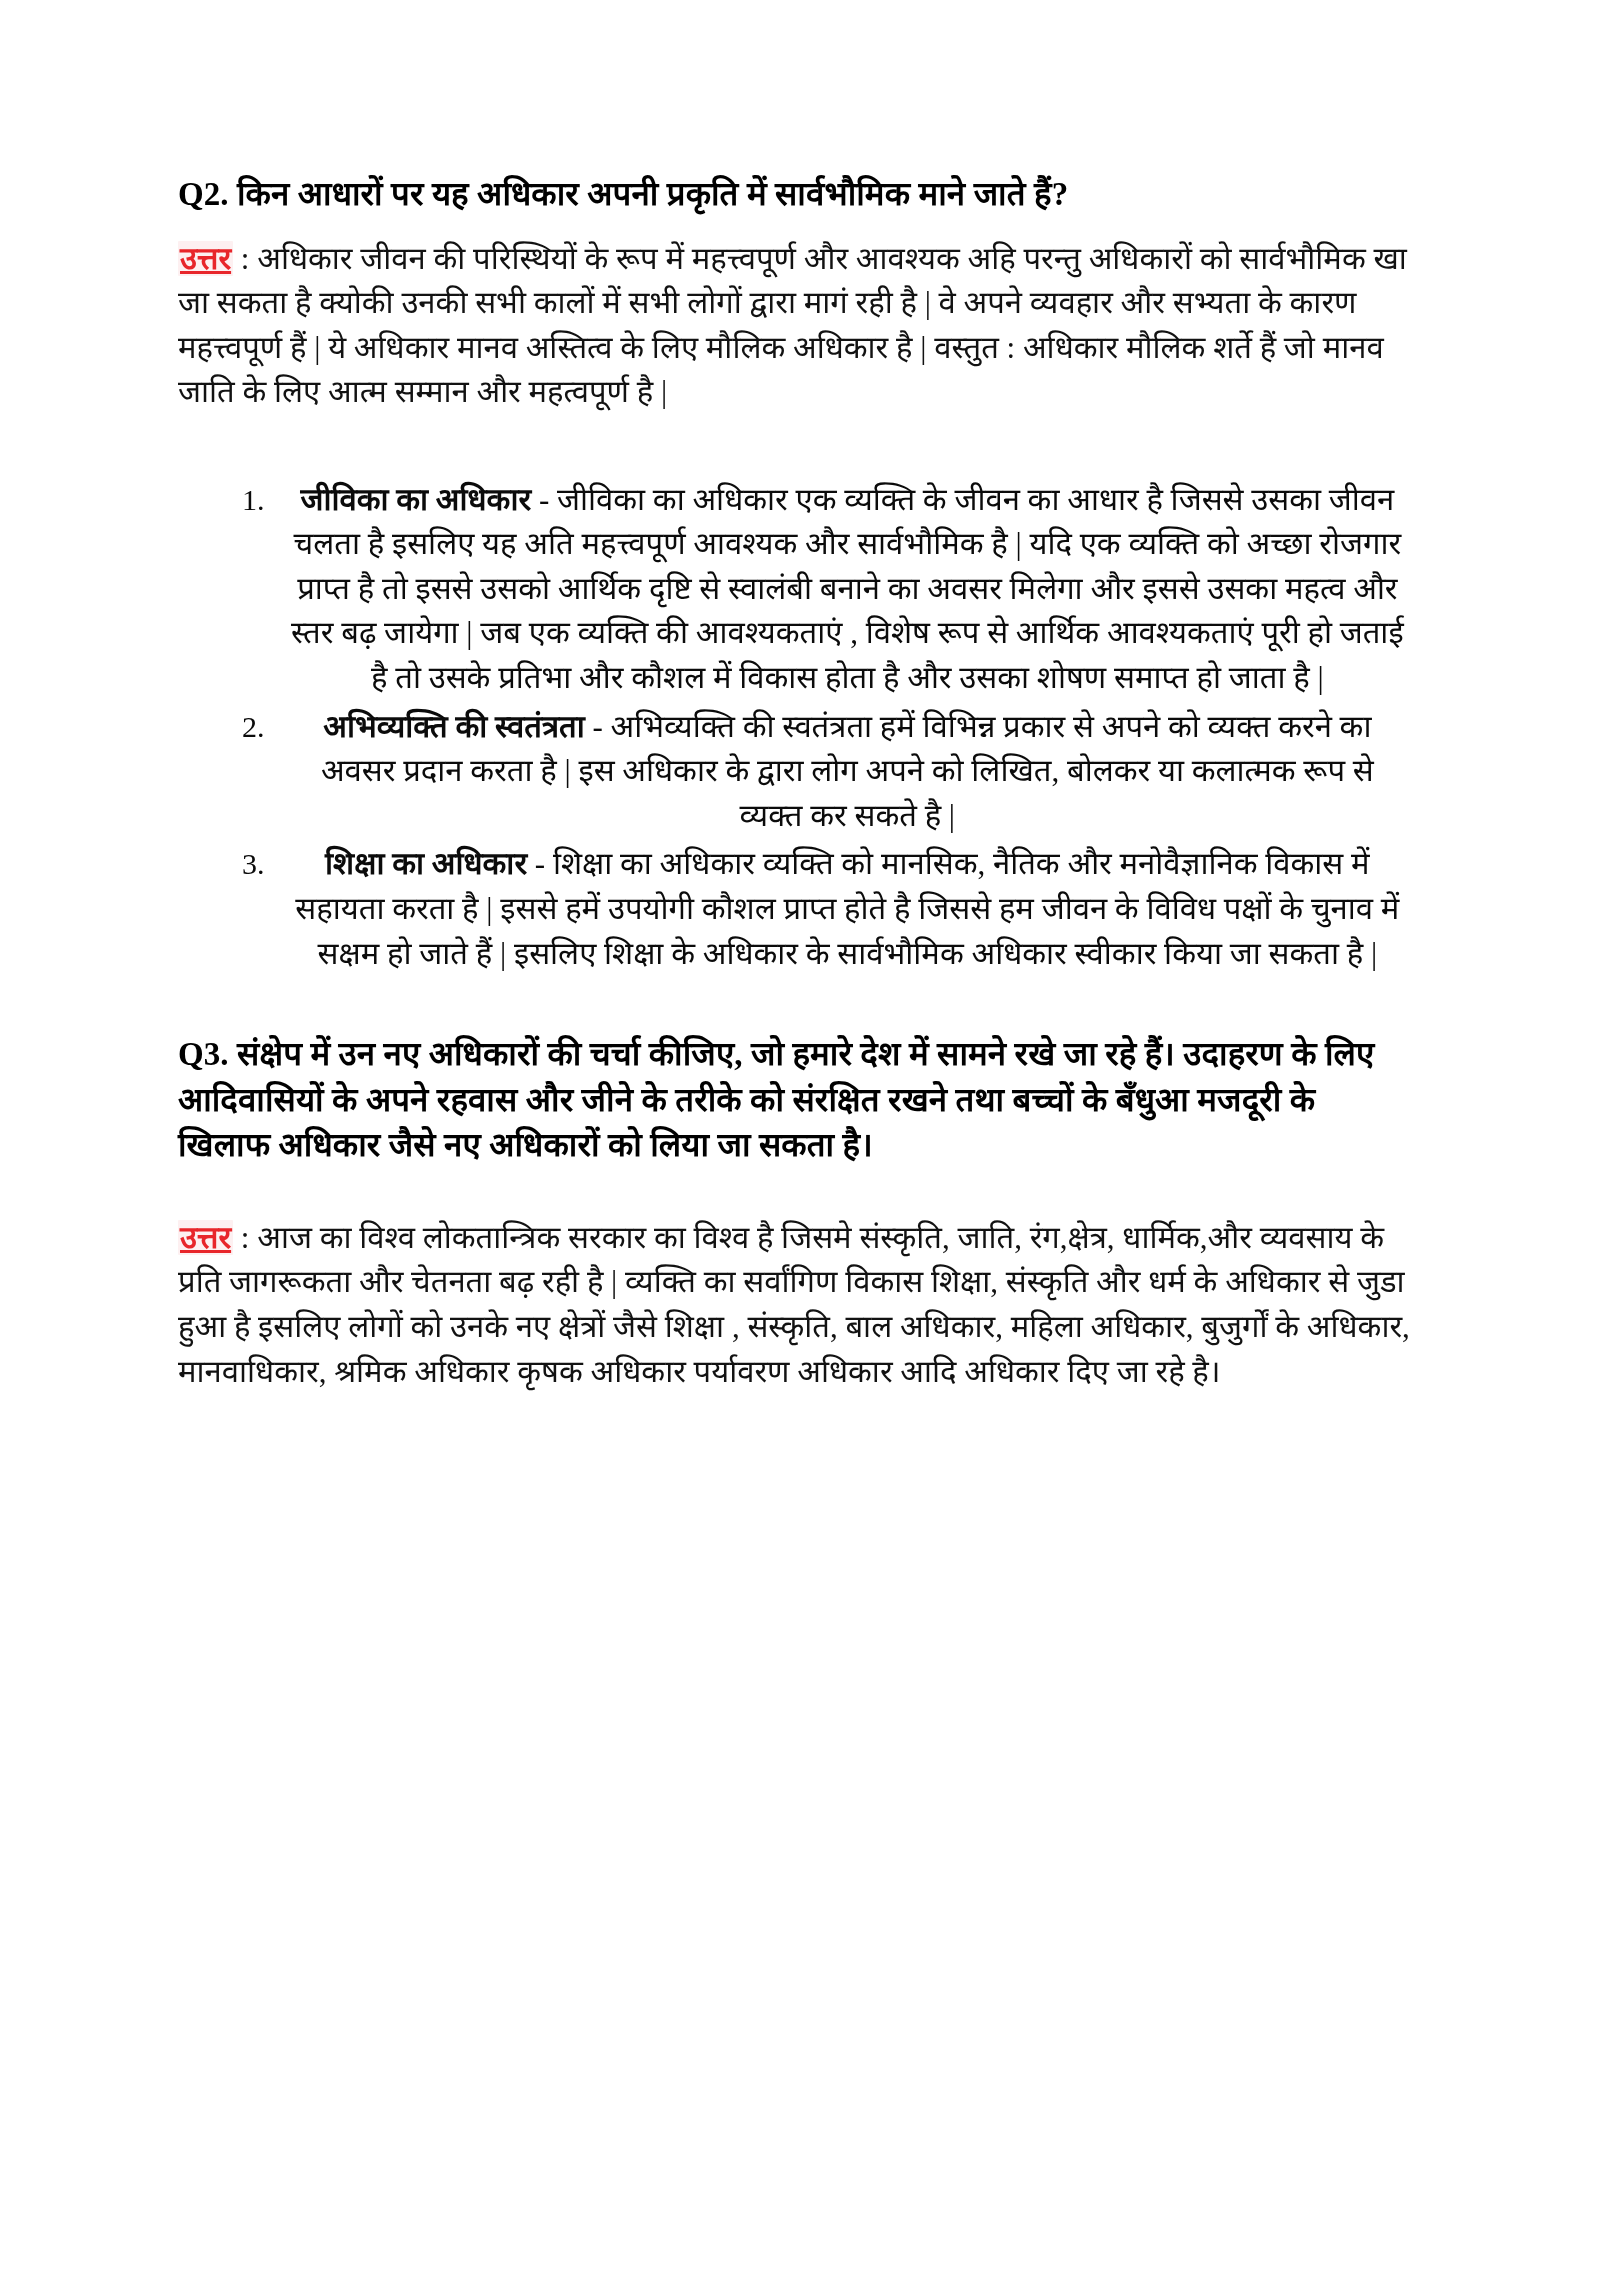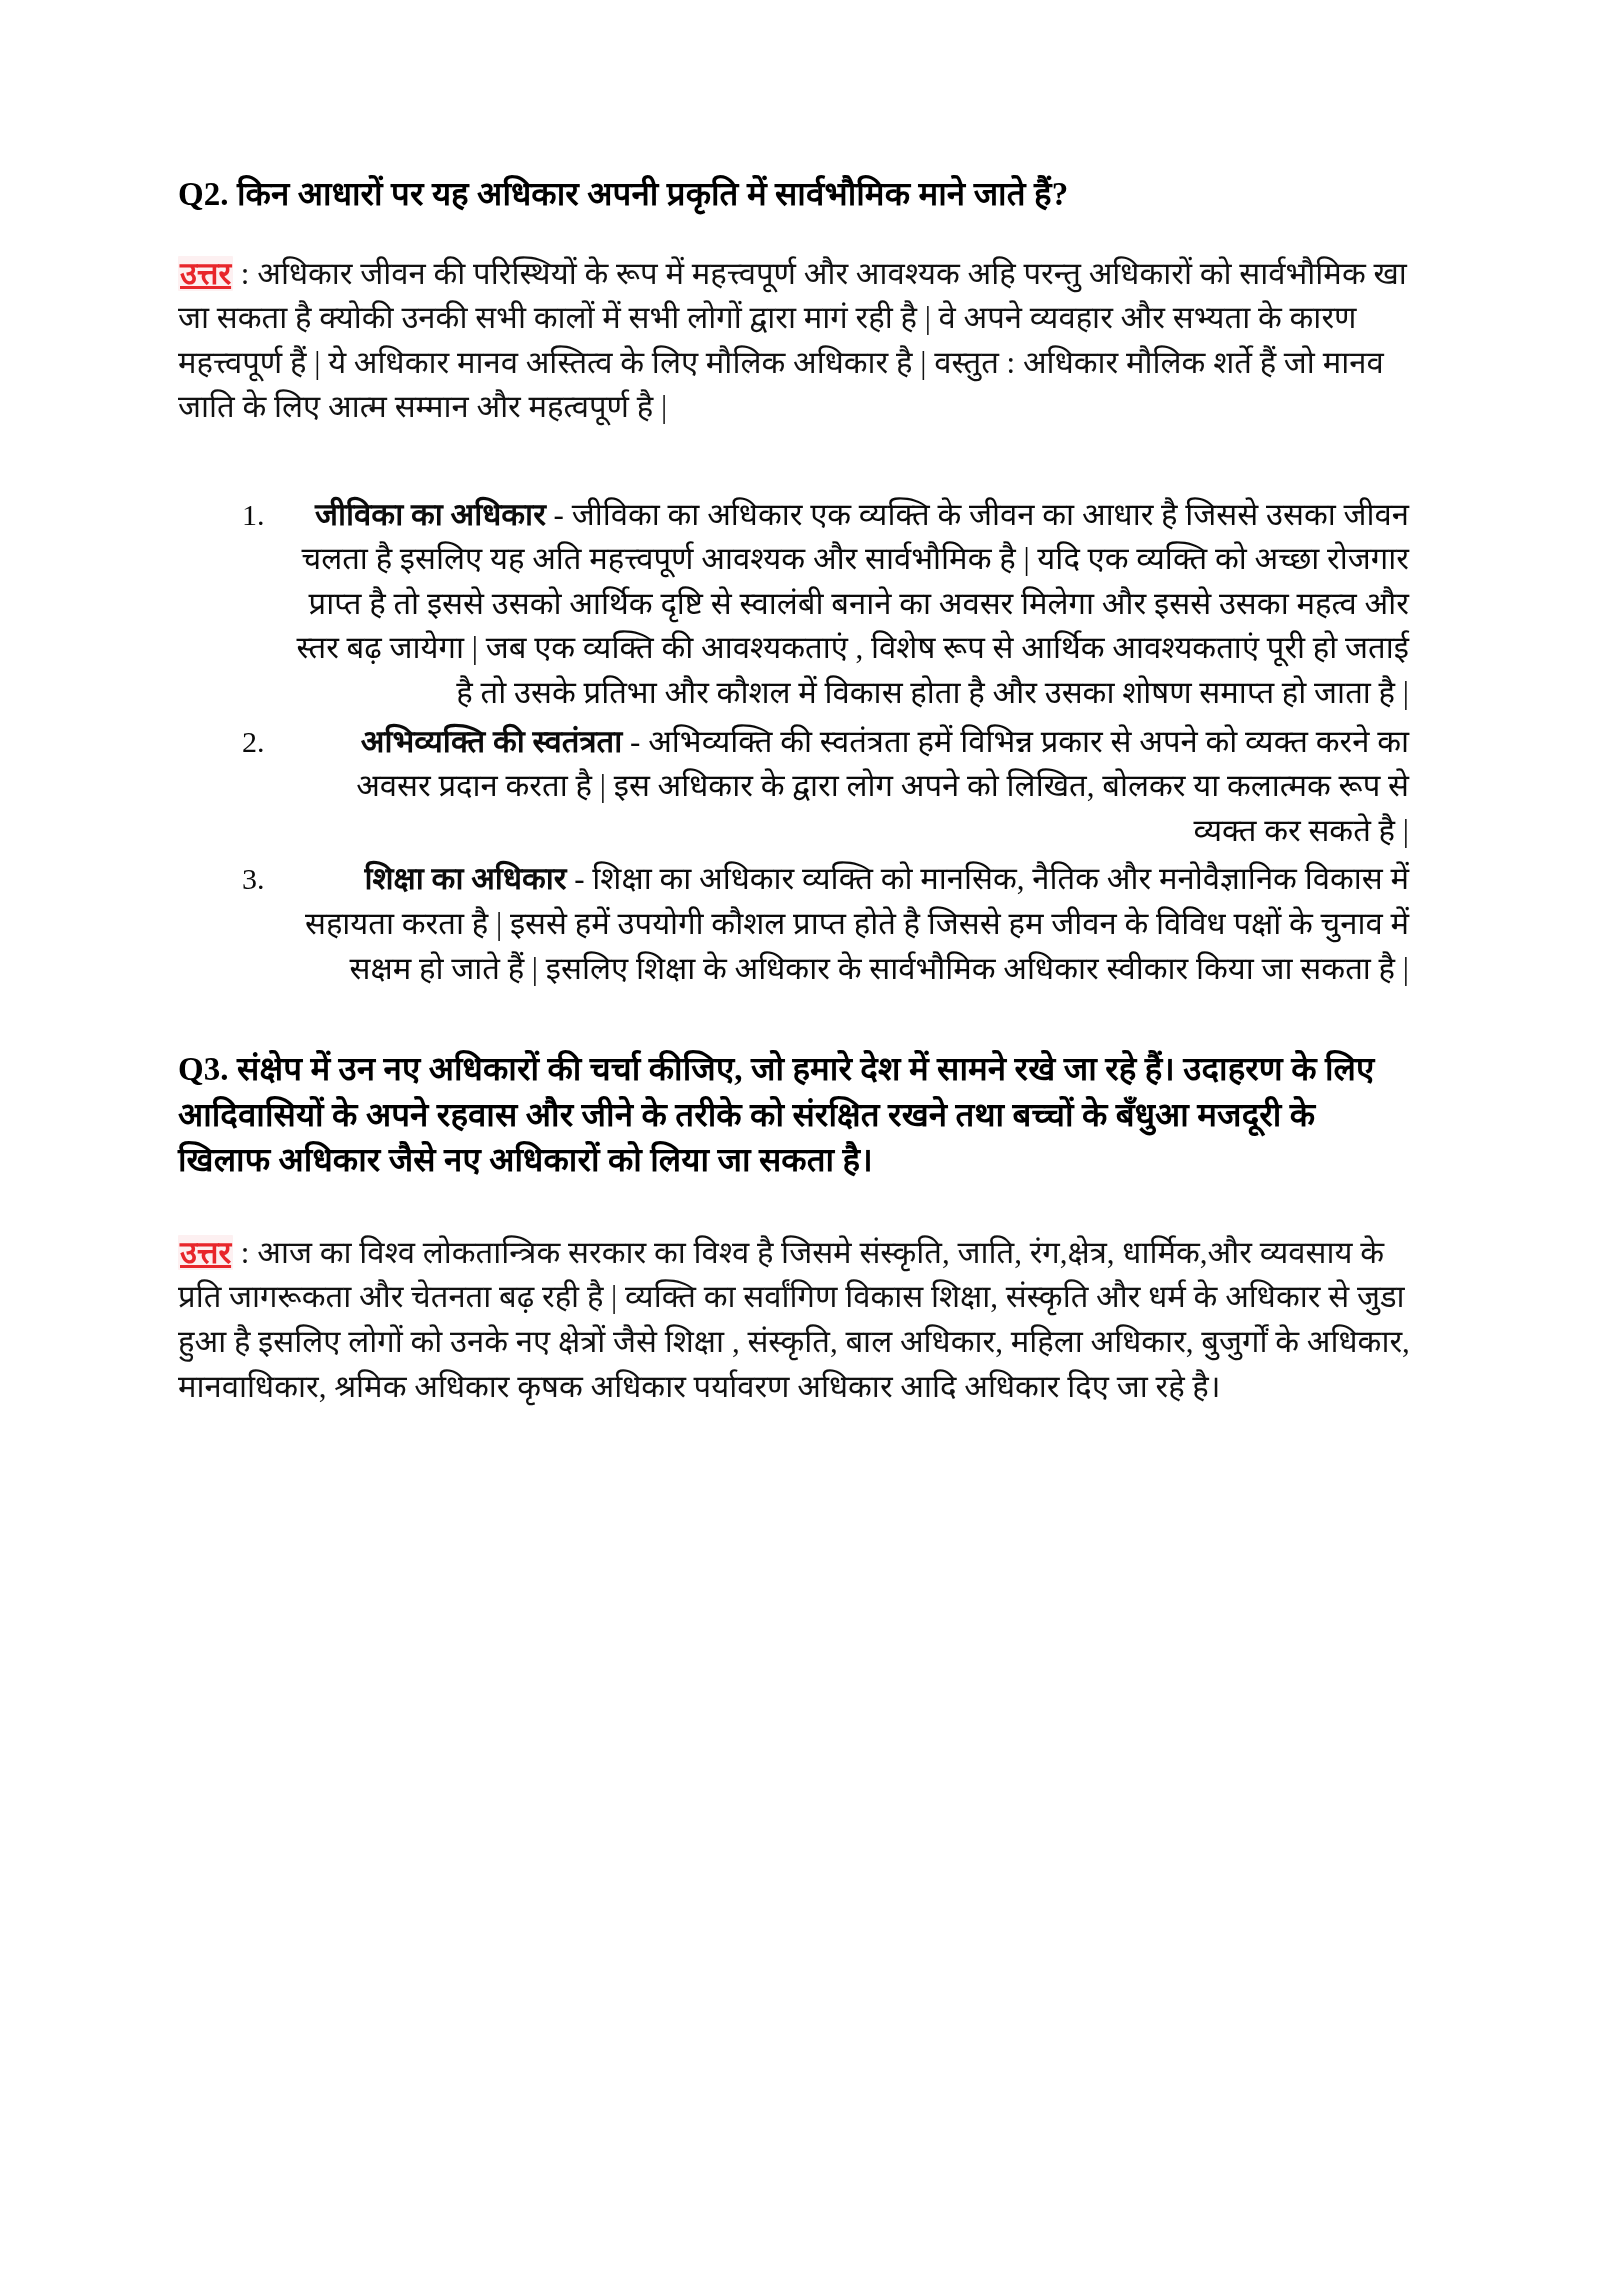--- a/index.html
+++ b/index.html
@@ -25,21 +25,21 @@
   }
   .q-heading {
     font-weight: bold;
     font-size: 33px;
     line-height: 1.38;
     letter-spacing: 0.1px;
     margin: 0 0 0 0;
     text-align: left;
     color: #000000;
   }
-  #q2-heading { margin-bottom: 34px; }
+  #q2-heading { margin-bottom: 19px; }
   .para {
     font-size: 31px;
     line-height: 1.44;
     margin: 0;
     text-align: left;
     color: #121212;
   }
   .answer-tag {
     color: #e8262b;
     font-weight: bold;
@@ -54,21 +54,21 @@
   ol.rights-list {
     margin: 0;
     padding: 0 0 0 94px;
     list-style-type: decimal;
     font-size: 31px;
     line-height: 1.44;
   }
   ol.rights-list > li {
     margin: 0 0 3.9px 0;
     padding-left: 13.7px;
-    text-align: right;
+    text-align: center;
   }
   ol.rights-list > li::marker {
     font-size: 30px;
   }
   .term {
     font-weight: bold;
   }
   .q3-block {
     width: 1237px;
     margin-top: 7px;

